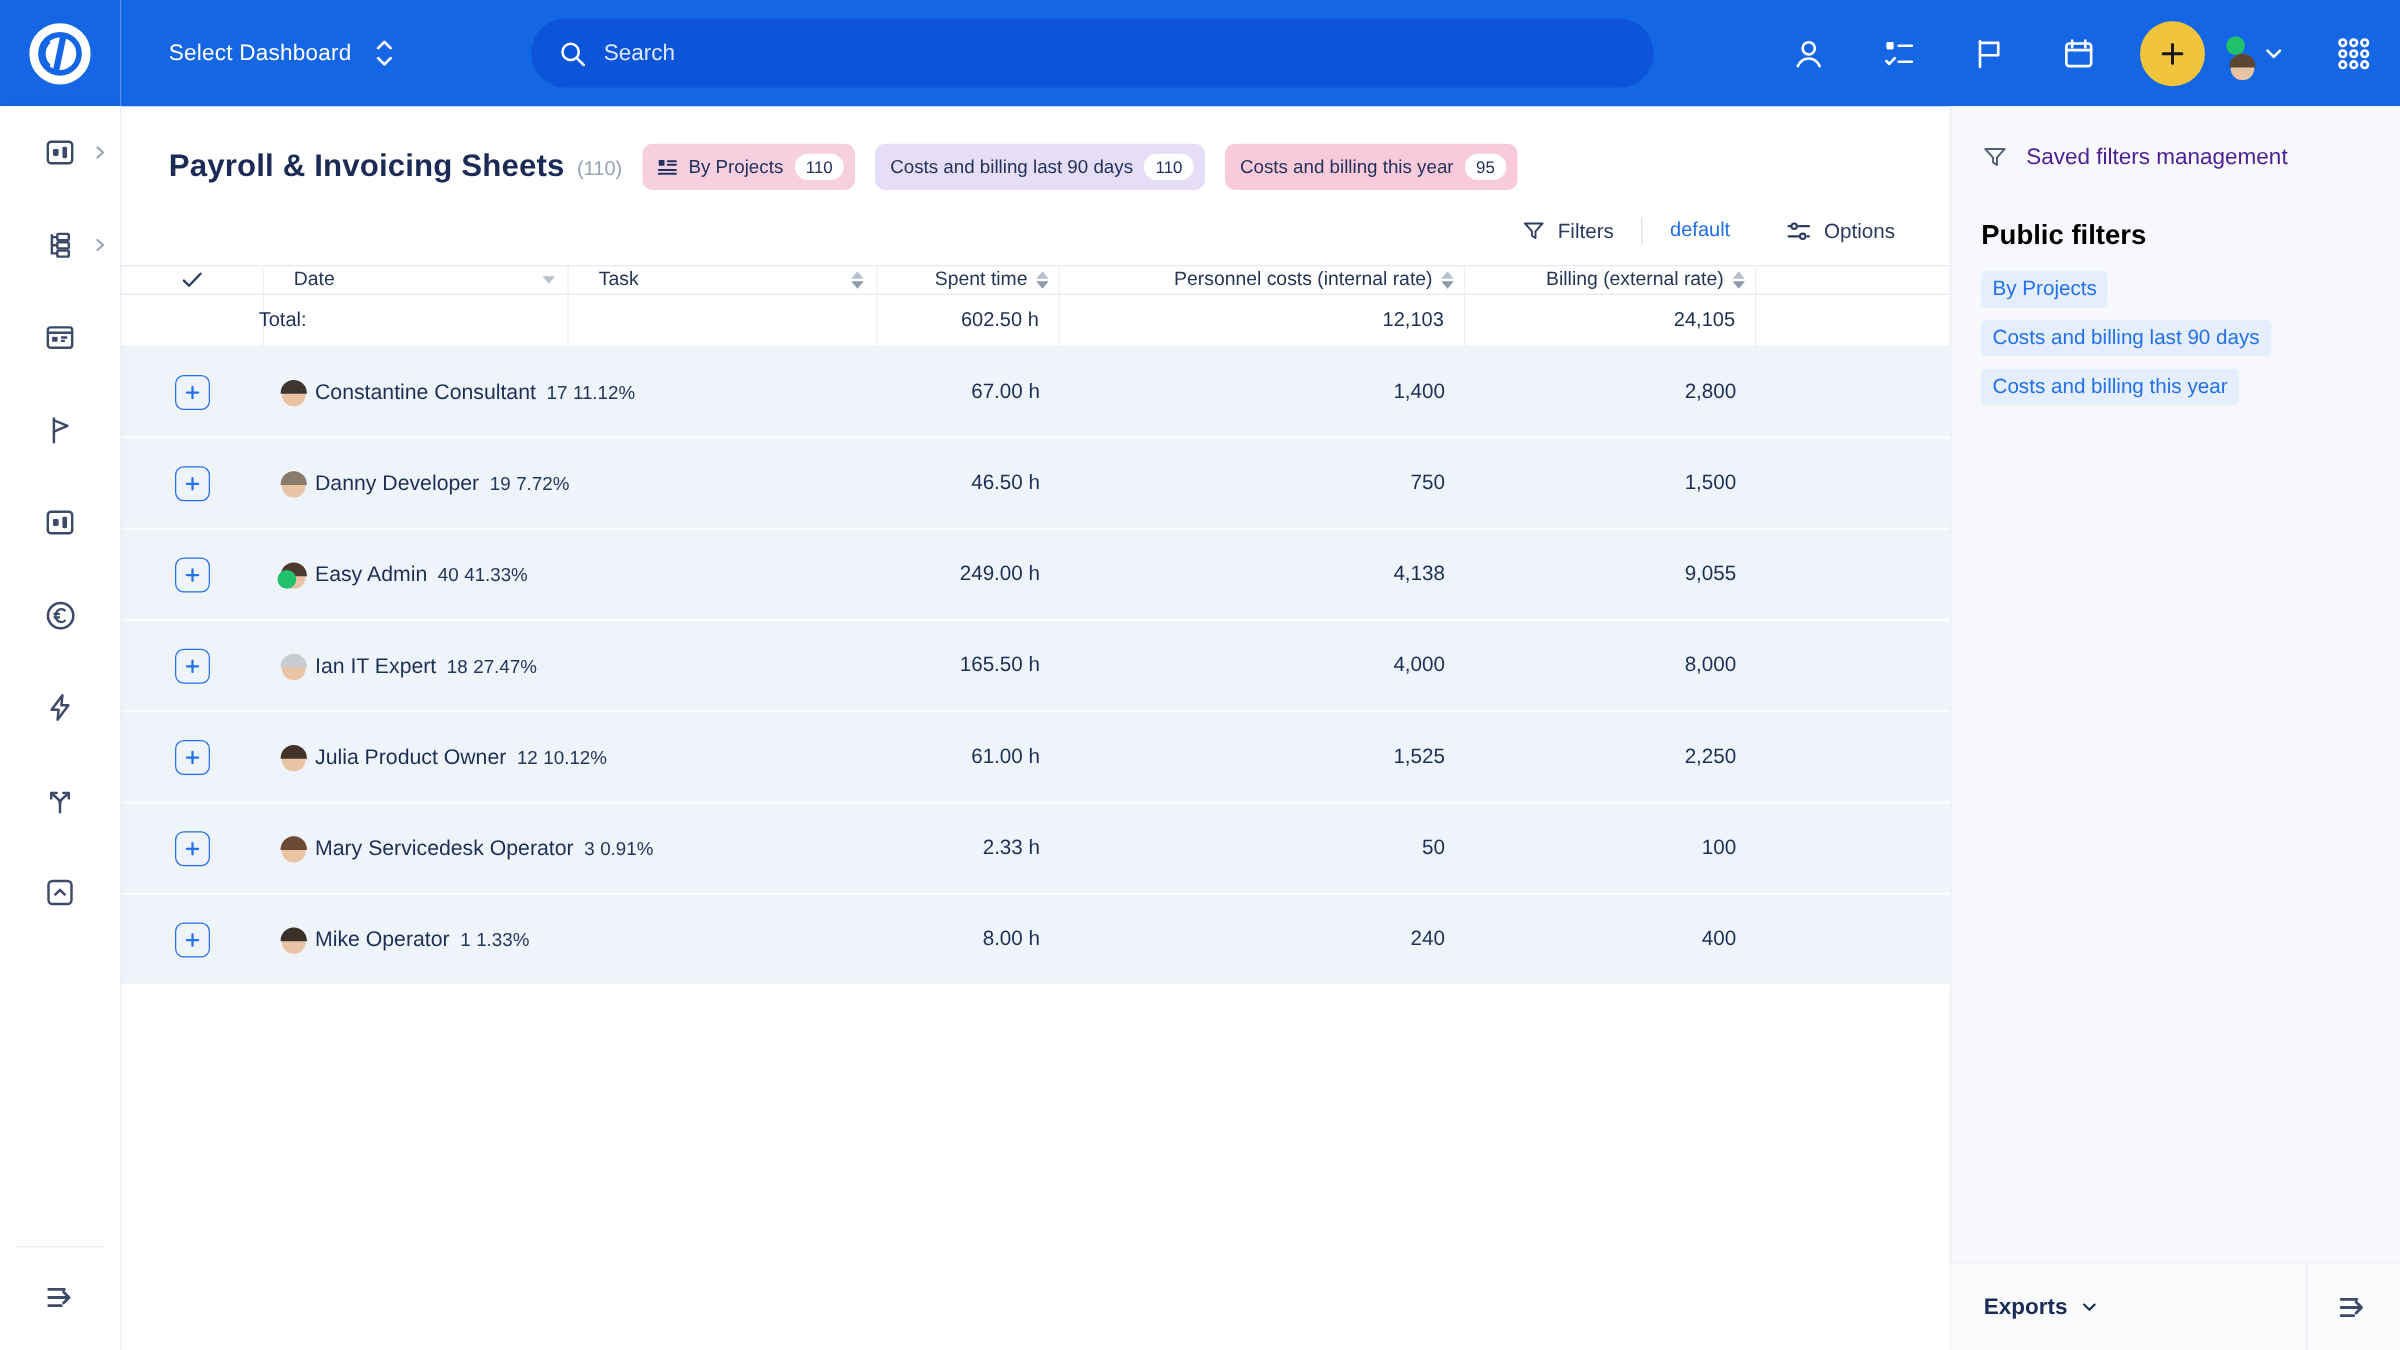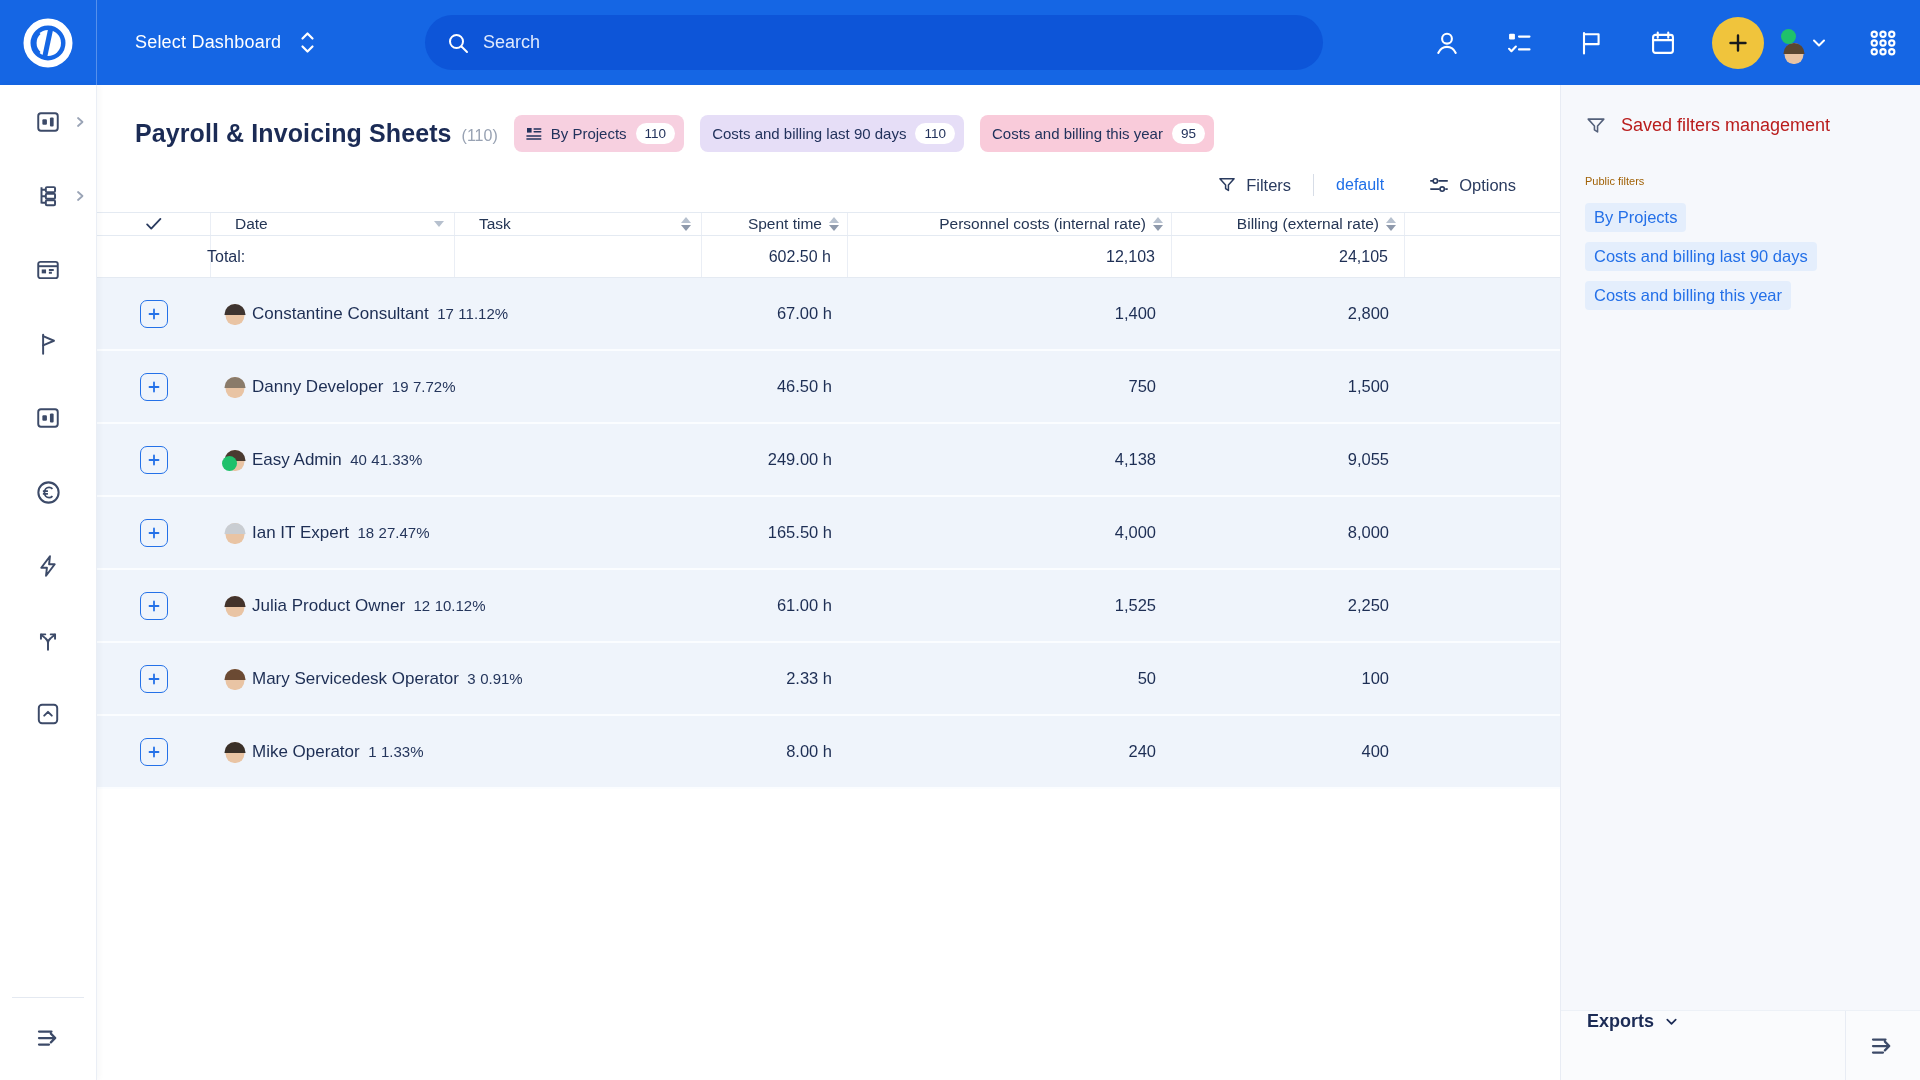--- a/index.html
+++ b/index.html
@@ -90,26 +90,26 @@
     display:flex; align-items:center; justify-content:center; color:#2471E8; cursor:pointer; }
   .cell-person { display:flex; gap:17px; padding-left:24px; min-width:0; }
   .p-name { font-size:17px; font-weight:500; color:#1D2E54; white-space:nowrap; }
   .p-count { font-size:15px; color:#25365C; margin-left:4px; }
   .p-pct { font-size:15px; color:#25365C; }
   .cell-num { font-size:16.5px; color:#1D2E54; text-align:right; padding-right:16px; }
 
   
   .rpanel { position:relative; width:360px; flex:none; background:#F6F8FC; border-left:1px solid #E8ECF4; }
   .rp-head { display:flex; gap:14px; padding:28px 24px 0 24px; color:#53607A; }
-  .rp-title { font-size:18px; font-weight:500; line-height:1.35; color:#b91c1c; }
-  .rp-section { font-size:11px; font-weight:400; color:#a16207; padding:38px 24px 0 24px; }
+  .rp-title { font-size:18px; font-weight:500; line-height:1.35; color:#4c1d95; }
+  .rp-section { font-size:22px; font-weight:700; color:#000000; padding:38px 24px 0 24px; }
   .rp-filters { display:flex; flex-direction:column; align-items:flex-start; gap:10px; padding:16px 24px 0 24px; }
   .rp-filter { font-size:16.5px; color:#2470E8; background:#E4EEFC; border-radius:4px; padding:5px 9px; cursor:pointer; }
   .rp-bottom { position:absolute; left:0; right:0; bottom:0; height:70px; background:#FAFBFD;
-    border-top:1px solid #EDF1F7; display:flex; align-items:flex-start; }
+    border-top:1px solid #EDF1F7; display:flex; align-items:center; }
   .exports { display:flex; align-items:center; gap:10px; padding-left:26px; font-size:18px; font-weight:700;
     color:#1B2B55; cursor:pointer; flex:1; }
   .rp-collapse { width:75px; height:70px; border-left:1px solid #E8ECF4; display:flex; align-items:center;
     justify-content:center; color:#3C4A68; cursor:pointer; }
 
   svg { display:block; }
 </style>
 </head>
 <body>
 

